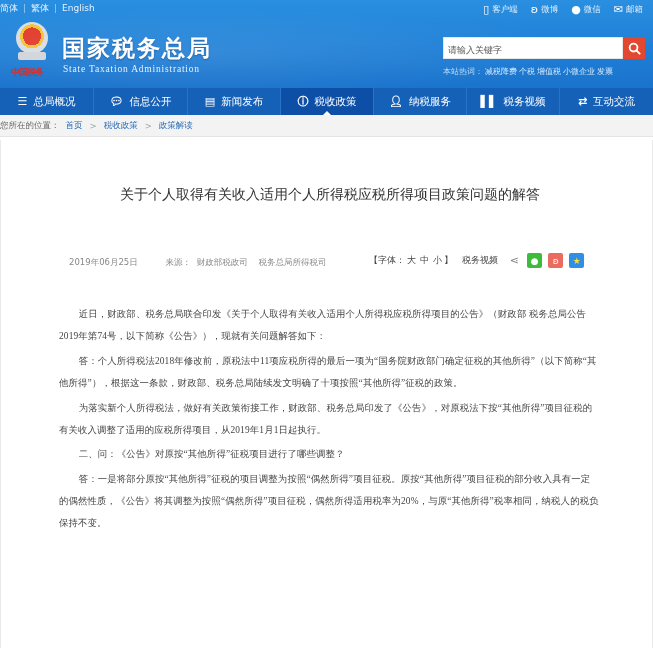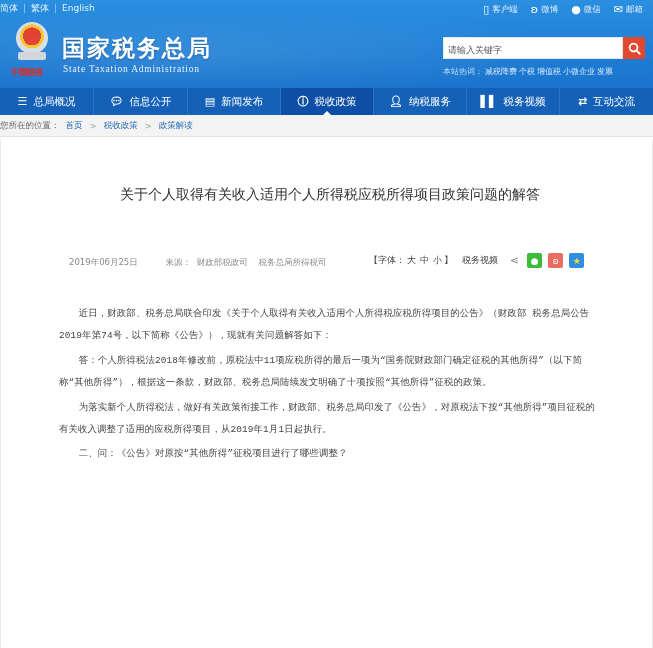--- a/index.html
+++ b/index.html
@@ -74,21 +74,21 @@
   .tools .fs { margin: 0 2px; cursor: pointer; }
   .tools .print { margin-left: 9px; cursor: pointer; }
   .tools .share { margin-left: 12px; color: #888; font-size: 11px; }
   .sbtn { width: 15px; height: 15px; margin-left: 6px; border-radius: 2px; display: flex; align-items: center; justify-content: center;
     font-size: 9px; color: #fff; cursor: pointer; }
   .sbtn.wx { background: #3dbb3a; margin-left: 8px; }
   .sbtn.wb { background: #ea6b60; }
   .sbtn.qz { background: #2f8fe4; color: #ffd83a; }
 
   .body-text { position: absolute; left: 59px; top: 303px; width: 540px; font-size: 9.4px; color: #444; line-height: 22.2px;
-    font-family: Liberation Mono, monospace; }
+    font-family: Liberation Serif, serif; }
   .body-text p { text-indent: 2.1em; margin-bottom: 2.4px; letter-spacing: 0.15px; }
 </style>
 </head>
 <body>
 
 <div class="header">
   <div class="lang-bar">
     <a>简体</a><span class="sep">|</span><a>繁体</a><span class="sep">|</span><a>English</a>
   </div>
 
@@ -202,13 +202,14 @@
   <span class="sbtn qz">
       <span>★</span>
     </span>
 </div>
 
 <div class="body-text">
   <p>近日，财政部、税务总局联合印发《关于个人取得有关收入适用个人所得税应税所得项目的公告》（财政部 税务总局公告2019年第74号，以下简称《公告》），现就有关问题解答如下：</p>
   <p>答：个人所得税法2018年修改前，原税法中11项应税所得的最后一项为“国务院财政部门确定征税的其他所得”（以下简称“其他所得”），根据这一条款，财政部、税务总局陆续发文明确了十项按照“其他所得”征税的政策。</p>
   <p>为落实新个人所得税法，做好有关政策衔接工作，财政部、税务总局印发了《公告》，对原税法下按“其他所得”项目征税的有关收入调整了适用的应税所得项目，从2019年1月1日起执行。</p>
   <p>二、问：《公告》对原按“其他所得”征税项目进行了哪些调整？</p>
+  <p>答：一是将部分原按“其他所得”征税的项目调整为按照“偶然所得”项目征税。原按“其他所得”项目征税的部分收入具有一定的偶然性质，《公告》将其调整为按照“偶然所得”项目征税，偶然所得适用税率为20%，与原“其他所得”税率相同，纳税人的税负保持不变。</p>
 </div>
 
 </body></html>

